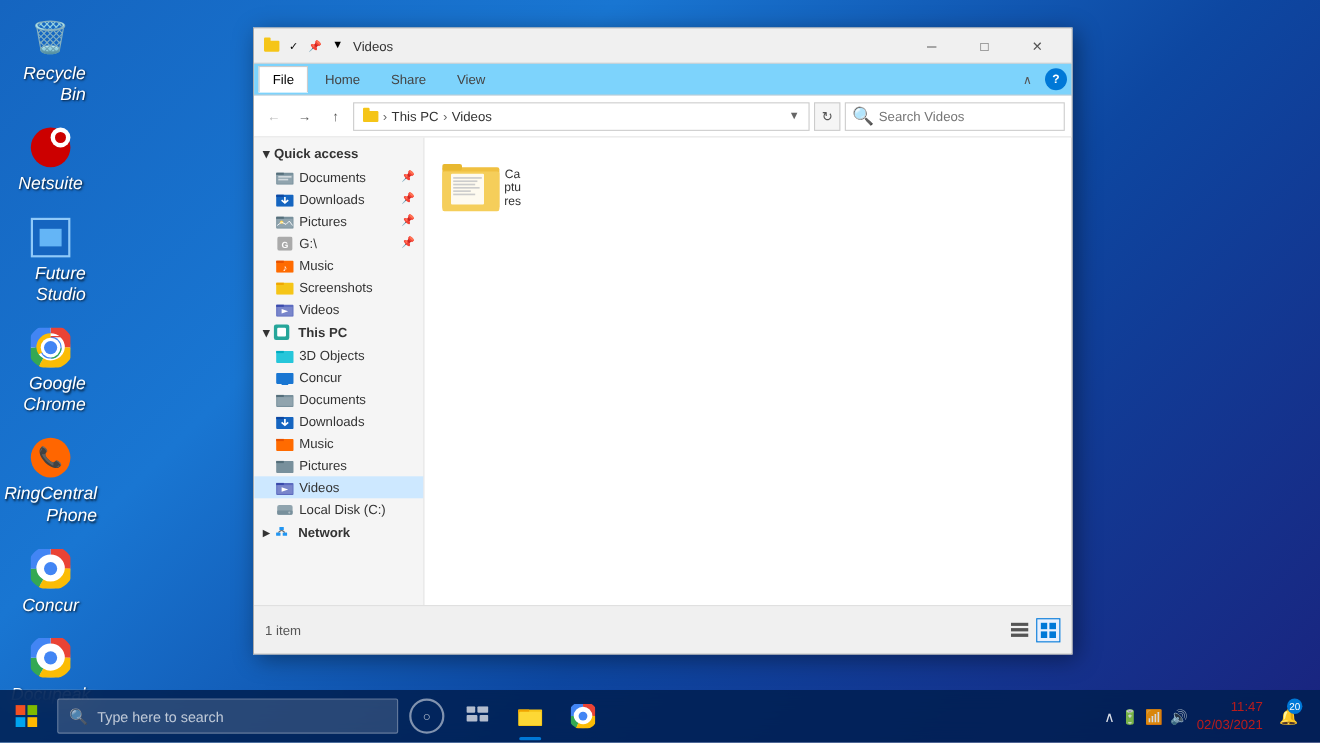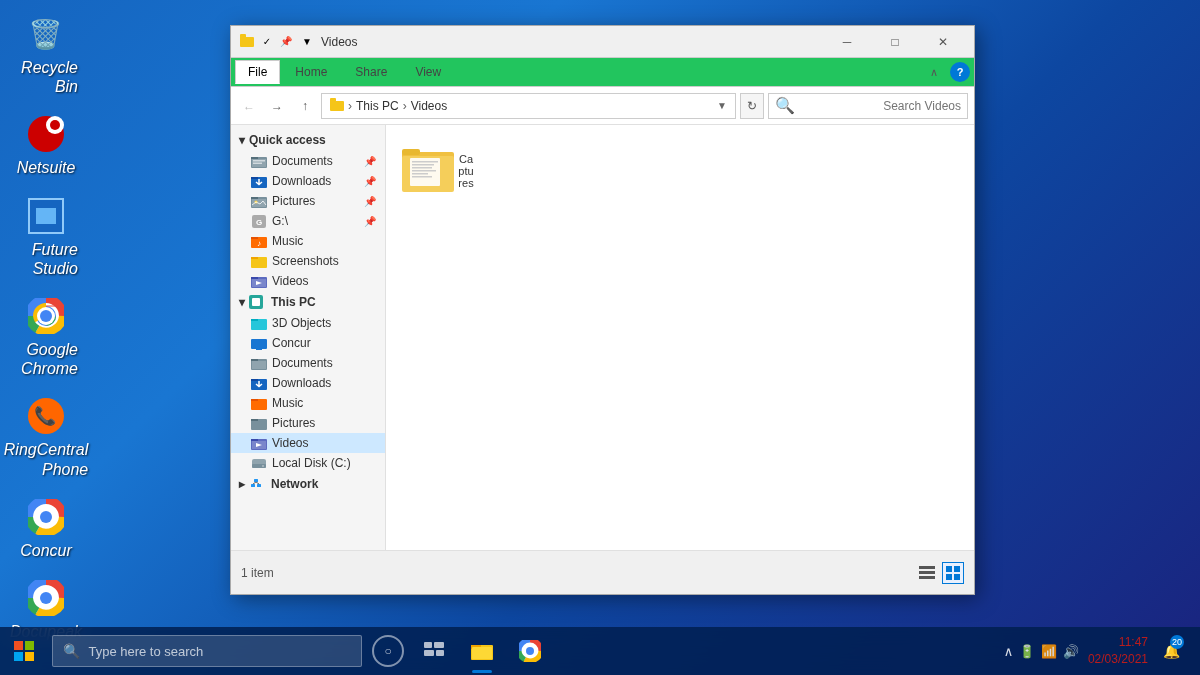--- a/index.html
+++ b/index.html
@@ -102,21 +102,21 @@
       display: flex;
       align-items: center;
       justify-content: center;
       cursor: pointer;
       font-size: 12px;
       color: #555;
     }
 
     
     .ribbon {
-      background: #22c55e;
+      background: #7dd3fc;
       border-bottom: 1px solid #ccc;
       flex-shrink: 0;
     }
     .ribbon-tabs {
       display: flex;
       align-items: center;
       height: 28px;
       padding: 0 4px;
     }
     .ribbon-tab {
@@ -605,21 +605,21 @@
       </div>
       <span class="path-sep">›</span>
       <span class="path-item">This PC</span>
       <span class="path-sep">›</span>
       <span class="path-item">Videos</span>
       <div class="address-chevron">▼</div>
     </div>
     <div class="refresh-btn">↻</div>
     <div class="search-bar">
       <span style="color:#aaa;">🔍</span>
-      <input type="text" style="color: #8b5cf6; text-align: right;" placeholder="Search Videos">
+      <input type="text" style="color: #8b5cf6;" placeholder="Search Videos">
     </div>
   </div>
 
   <div class="content-area">
 
     <div class="sidebar">
 
       <div class="sidebar-section-header">
         <span>▾</span>
         <span>Quick access</span>

